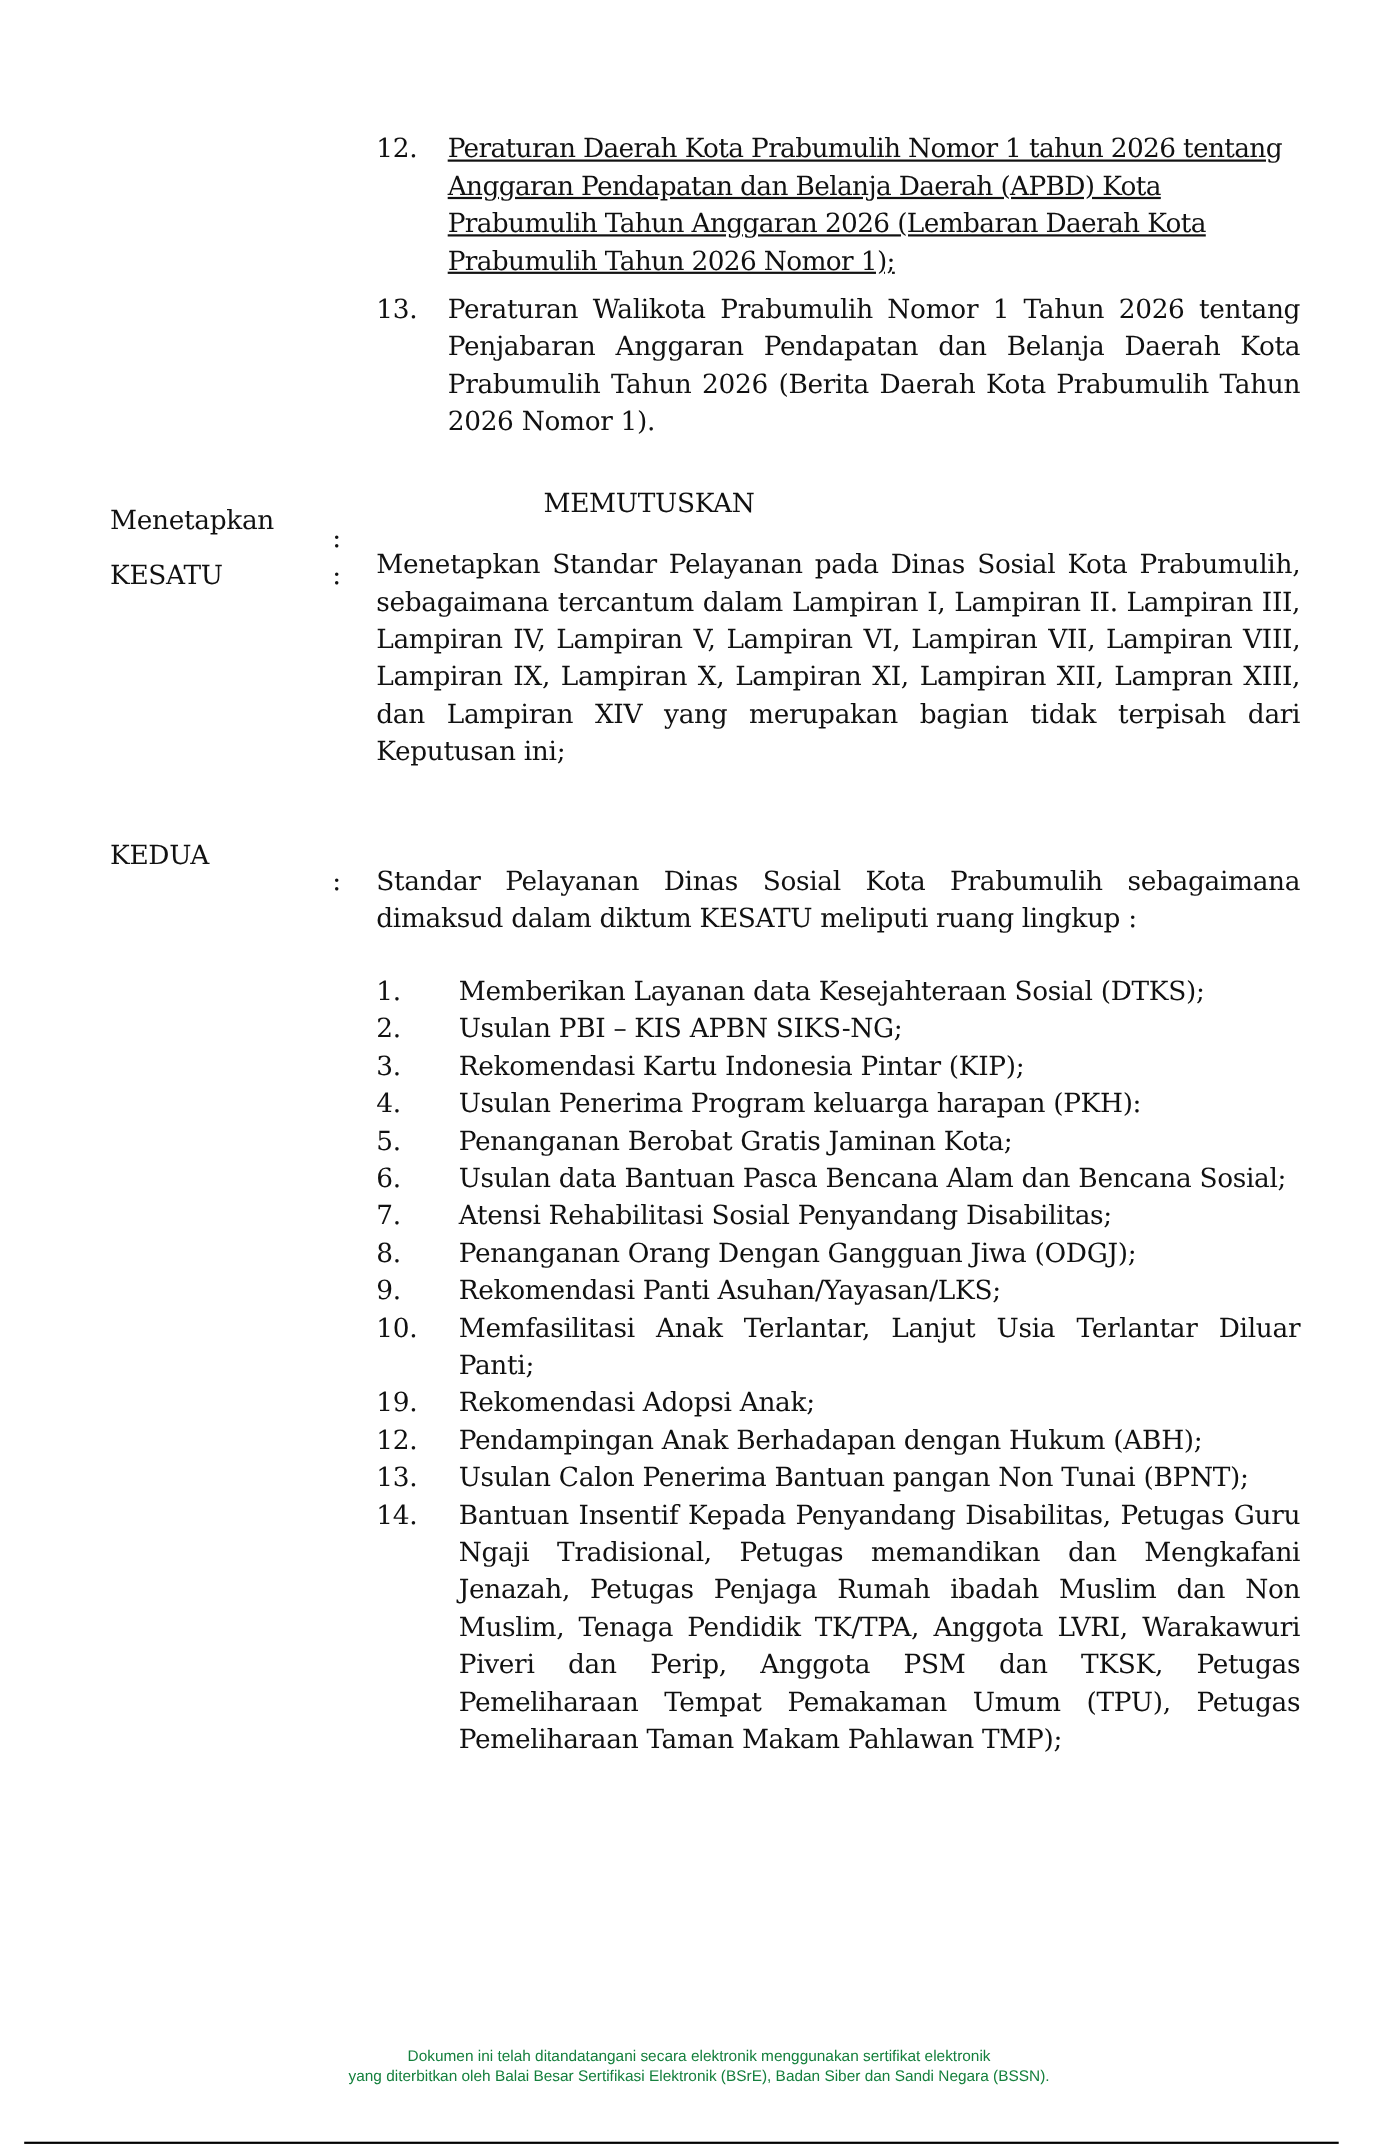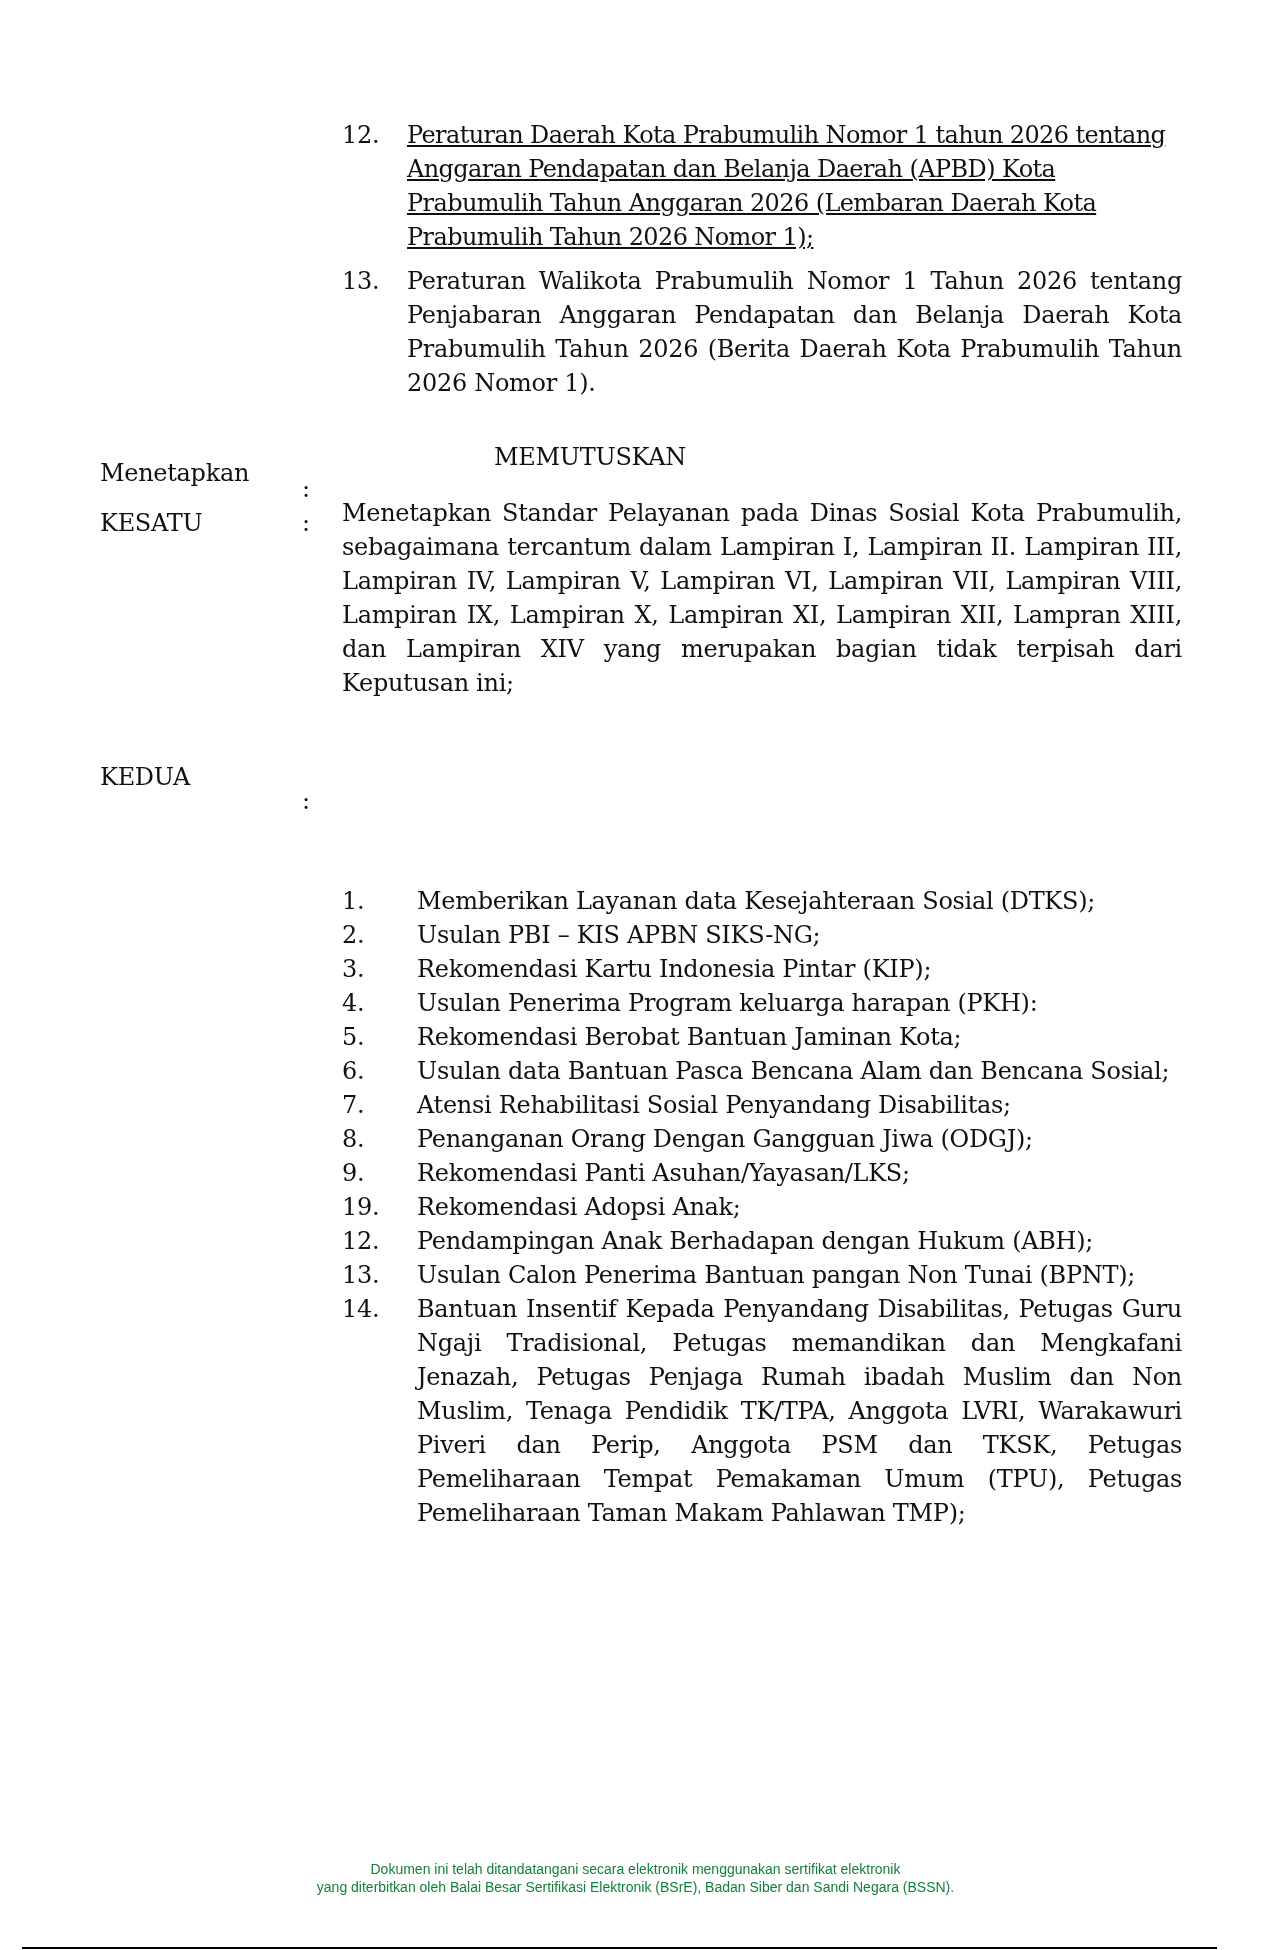--- a/index.html
+++ b/index.html
@@ -61,57 +61,62 @@
 
   <div class="label txt" style="top:456px;">Menetapkan</div>
   <div class="colon txt" style="top:472px;">:</div>
 
   <div class="label txt" style="top:506px;">KESATU</div>
   <div class="colon txt" style="top:506px;">:</div>
   <div class="diktum-text txt just" style="top:496px;">Menetapkan Standar Pelayanan pada Dinas Sosial  Kota Prabumulih, sebagaimana tercantum dalam Lampiran I, Lampiran II. Lampiran III, Lampiran IV, Lampiran V, Lampiran VI, Lampiran VII, Lampiran VIII, Lampiran IX, Lampiran X, Lampiran XI, Lampiran XII, Lampran XIII, dan Lampiran XIV yang merupakan bagian tidak terpisah dari Keputusan ini;</div>
 
   <div class="label txt" style="top:760px;">KEDUA</div>
   <div class="colon txt" style="top:784px;">:</div>
+  <div class="diktum-text txt just" style="top:784px;">Standar Pelayanan Dinas Sosial Kota Prabumulih sebagaimana dimaksud dalam diktum KESATU meliputi ruang lingkup :</div>
 
   <div class="scope-list txt">
     <div class="scope-item">
       <span class="scope-num">1.</span>
       <div class="scope-text just">Memberikan Layanan data Kesejahteraan Sosial (DTKS);</div>
     </div>
     <div class="scope-item">
       <span class="scope-num">2.</span>
       <div class="scope-text just">Usulan PBI – KIS APBN SIKS-NG;</div>
     </div>
     <div class="scope-item">
       <span class="scope-num">3.</span>
       <div class="scope-text just">Rekomendasi Kartu Indonesia Pintar (KIP);</div>
     </div>
     <div class="scope-item">
       <span class="scope-num">4.</span>
       <div class="scope-text just">Usulan Penerima Program keluarga harapan (PKH):</div>
     </div>
     <div class="scope-item">
       <span class="scope-num">5.</span>
-      <div class="scope-text just">Rekomendasi Berobat Bantuan Jaminan Kota;</div>
+      <div class="scope-text just">Penanganan Berobat Gratis Jaminan Kota;</div>
     </div>
     <div class="scope-item">
       <span class="scope-num">6.</span>
       <div class="scope-text just">Usulan data Bantuan Pasca Bencana Alam dan Bencana Sosial;</div>
     </div>
     <div class="scope-item">
       <span class="scope-num">7.</span>
       <div class="scope-text just">Atensi Rehabilitasi Sosial Penyandang Disabilitas;</div>
     </div>
     <div class="scope-item">
       <span class="scope-num">8.</span>
       <div class="scope-text just">Penanganan Orang Dengan Gangguan Jiwa (ODGJ);</div>
     </div>
     <div class="scope-item">
       <span class="scope-num">9.</span>
       <div class="scope-text just">Rekomendasi Panti Asuhan/Yayasan/LKS;</div>
+    </div>
+    <div class="scope-item">
+      <span class="scope-num">10.</span>
+      <div class="scope-text just">Memfasilitasi Anak Terlantar, Lanjut Usia Terlantar Diluar Panti;</div>
     </div>
     <div class="scope-item">
       <span class="scope-num">19.</span>
       <div class="scope-text just">Rekomendasi Adopsi Anak;</div>
     </div>
     <div class="scope-item">
       <span class="scope-num">12.</span>
       <div class="scope-text just">Pendampingan Anak Berhadapan dengan Hukum (ABH);</div>
     </div>
     <div class="scope-item">

